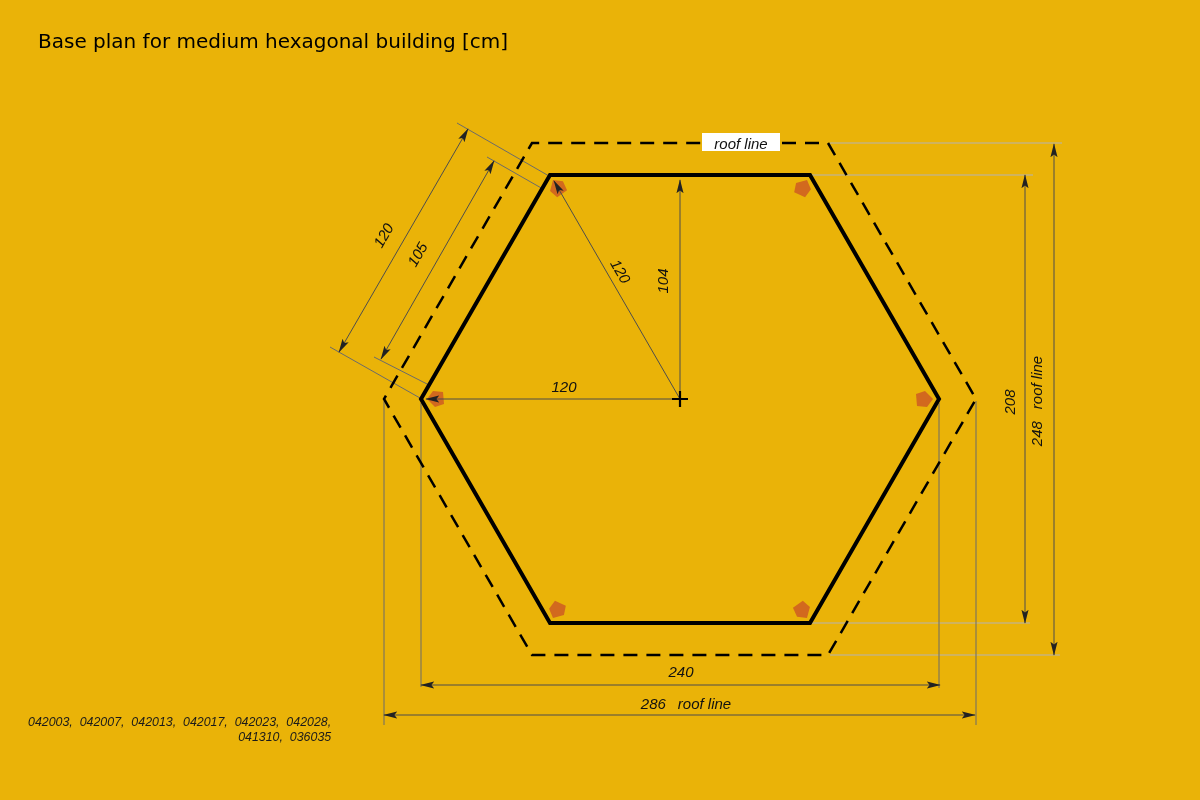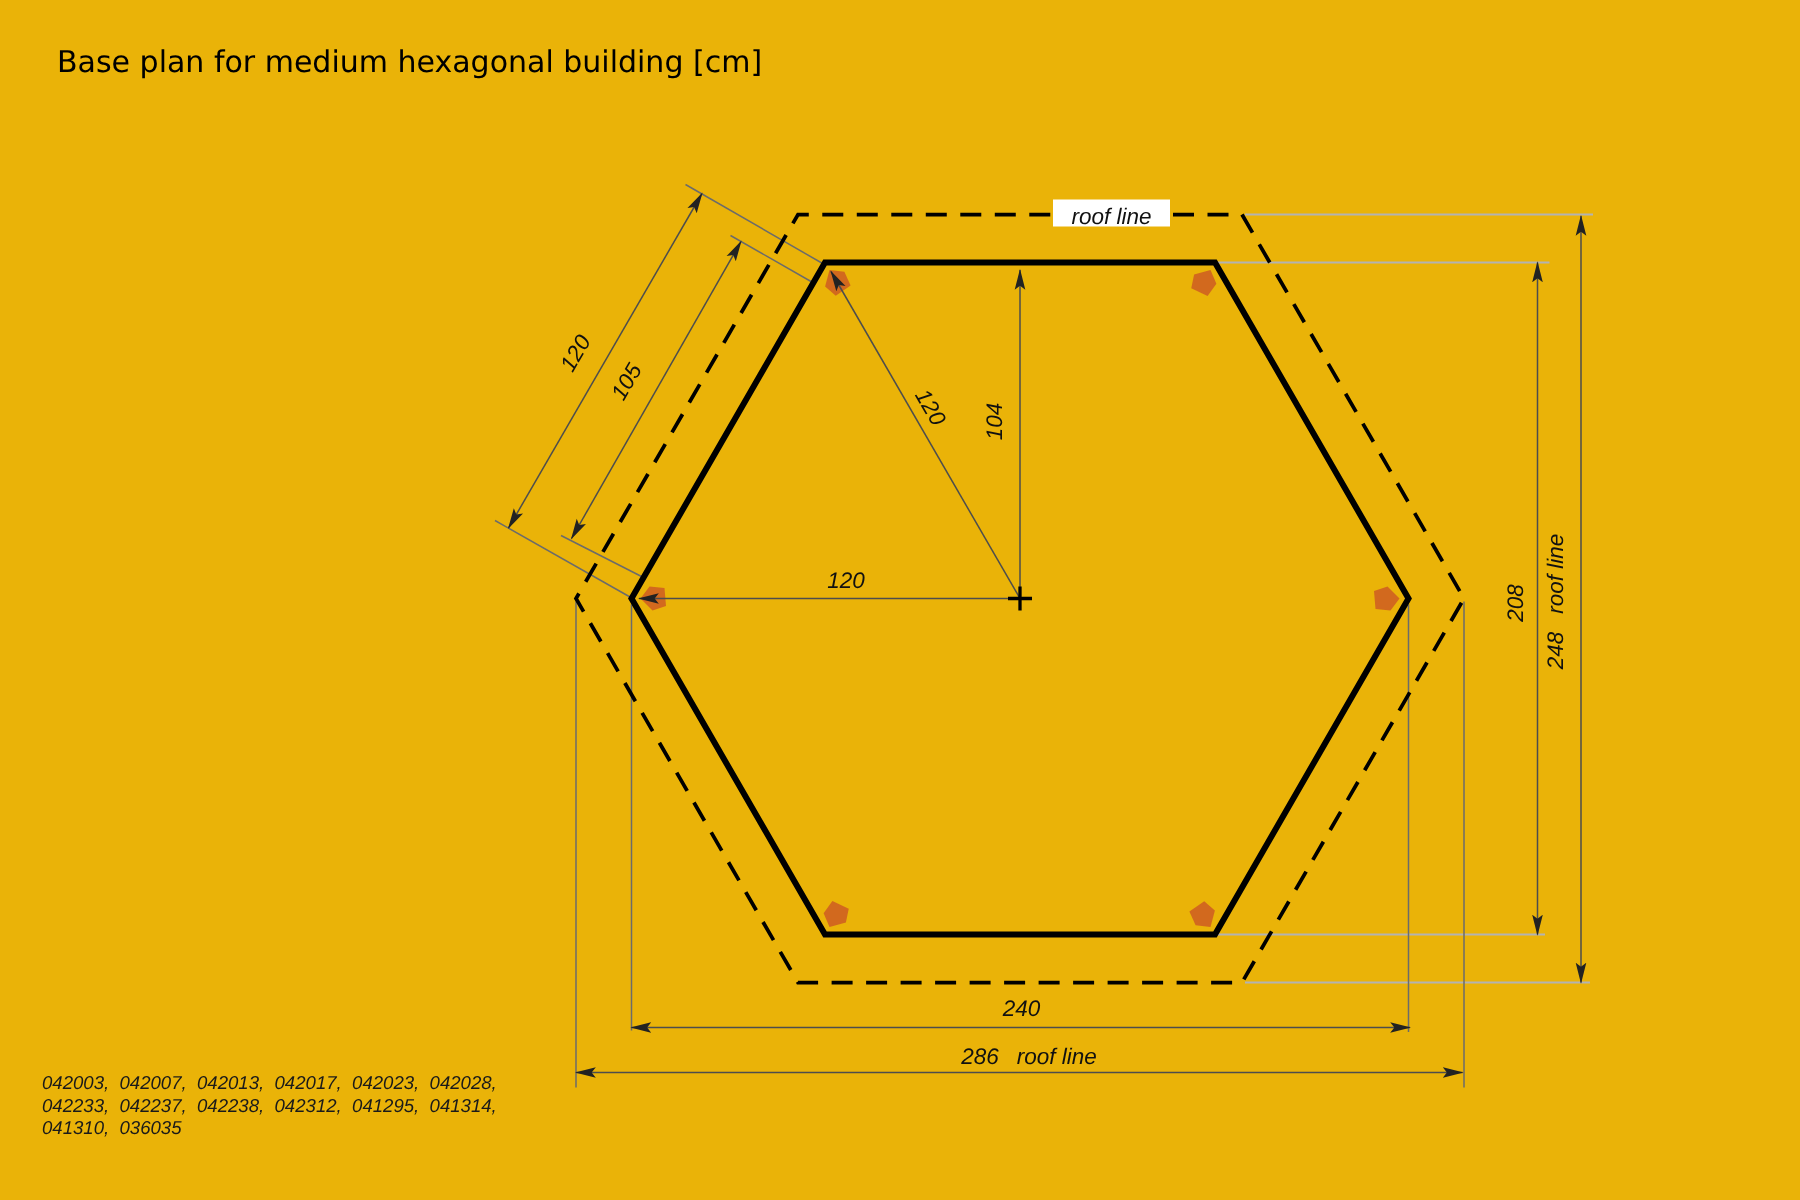--- a/index.html
+++ b/index.html
@@ -1,21 +1,21 @@
 <!DOCTYPE html>
 <html><head>
 <meta charset="utf-8">
 <style>
   html,body{margin:0;padding:0;background:#ffffff;}
   .canvas{position:relative;width:1200px;height:800px;background:#eab308;overflow:hidden;
           font-family:"Liberation Sans",sans-serif;}
   .title{position:absolute;left:38px;top:29px;font-family:"DejaVu Sans",sans-serif;
          font-size:20px;color:#000;}
   .codes{position:absolute;left:28px;top:715px;font-style:italic;font-size:12.4px;
-         line-height:14.8px;color:#1a1a1a;}
+         line-height:14.8px;color:#1a1a1a;text-align:right;}
   .codes div{white-space:pre;}
   svg{position:absolute;left:0;top:0;}
   svg text{font-family:"Liberation Sans",sans-serif;font-style:italic;font-size:15px;fill:#111;}
   .hex{stroke:#000;stroke-width:4;fill:none;stroke-linejoin:miter;}
   .roof{stroke:#000;stroke-width:2.5;fill:none;stroke-dasharray:14 9;}
   .dim{stroke:#4d4d4d;stroke-width:1;fill:none;}
   .ext{stroke:#6b6b6b;stroke-width:1;fill:none;}
   .extlight{stroke:#b3b3b3;stroke-width:1.2;fill:none;}
   .marker{fill:#d2691e;stroke:none;}
   .cross{stroke:#000;stroke-width:2.2;fill:none;}
@@ -111,17 +111,16 @@
       <text x="686" y="709" text-anchor="middle"><tspan>286</tspan><tspan dx="12">roof line</tspan></text>
 
       <text x="1015" y="402" text-anchor="middle" transform="rotate(-90 1015 402)">208</text>
 
       <text x="1042" y="401" text-anchor="middle" transform="rotate(-90 1042 401)"><tspan>248</tspan><tspan dx="12">roof line</tspan></text>
     </g>
   </svg>
 
   <div class="codes">
     <div>042003,  042007,  042013,  042017,  042023,  042028,</div>
-    <div>042233,  042237,  042238,  042312,  041295,  041314,</div>
     <div>041310,  036035</div>
   </div>
 
 </div>
 
 </body></html>

